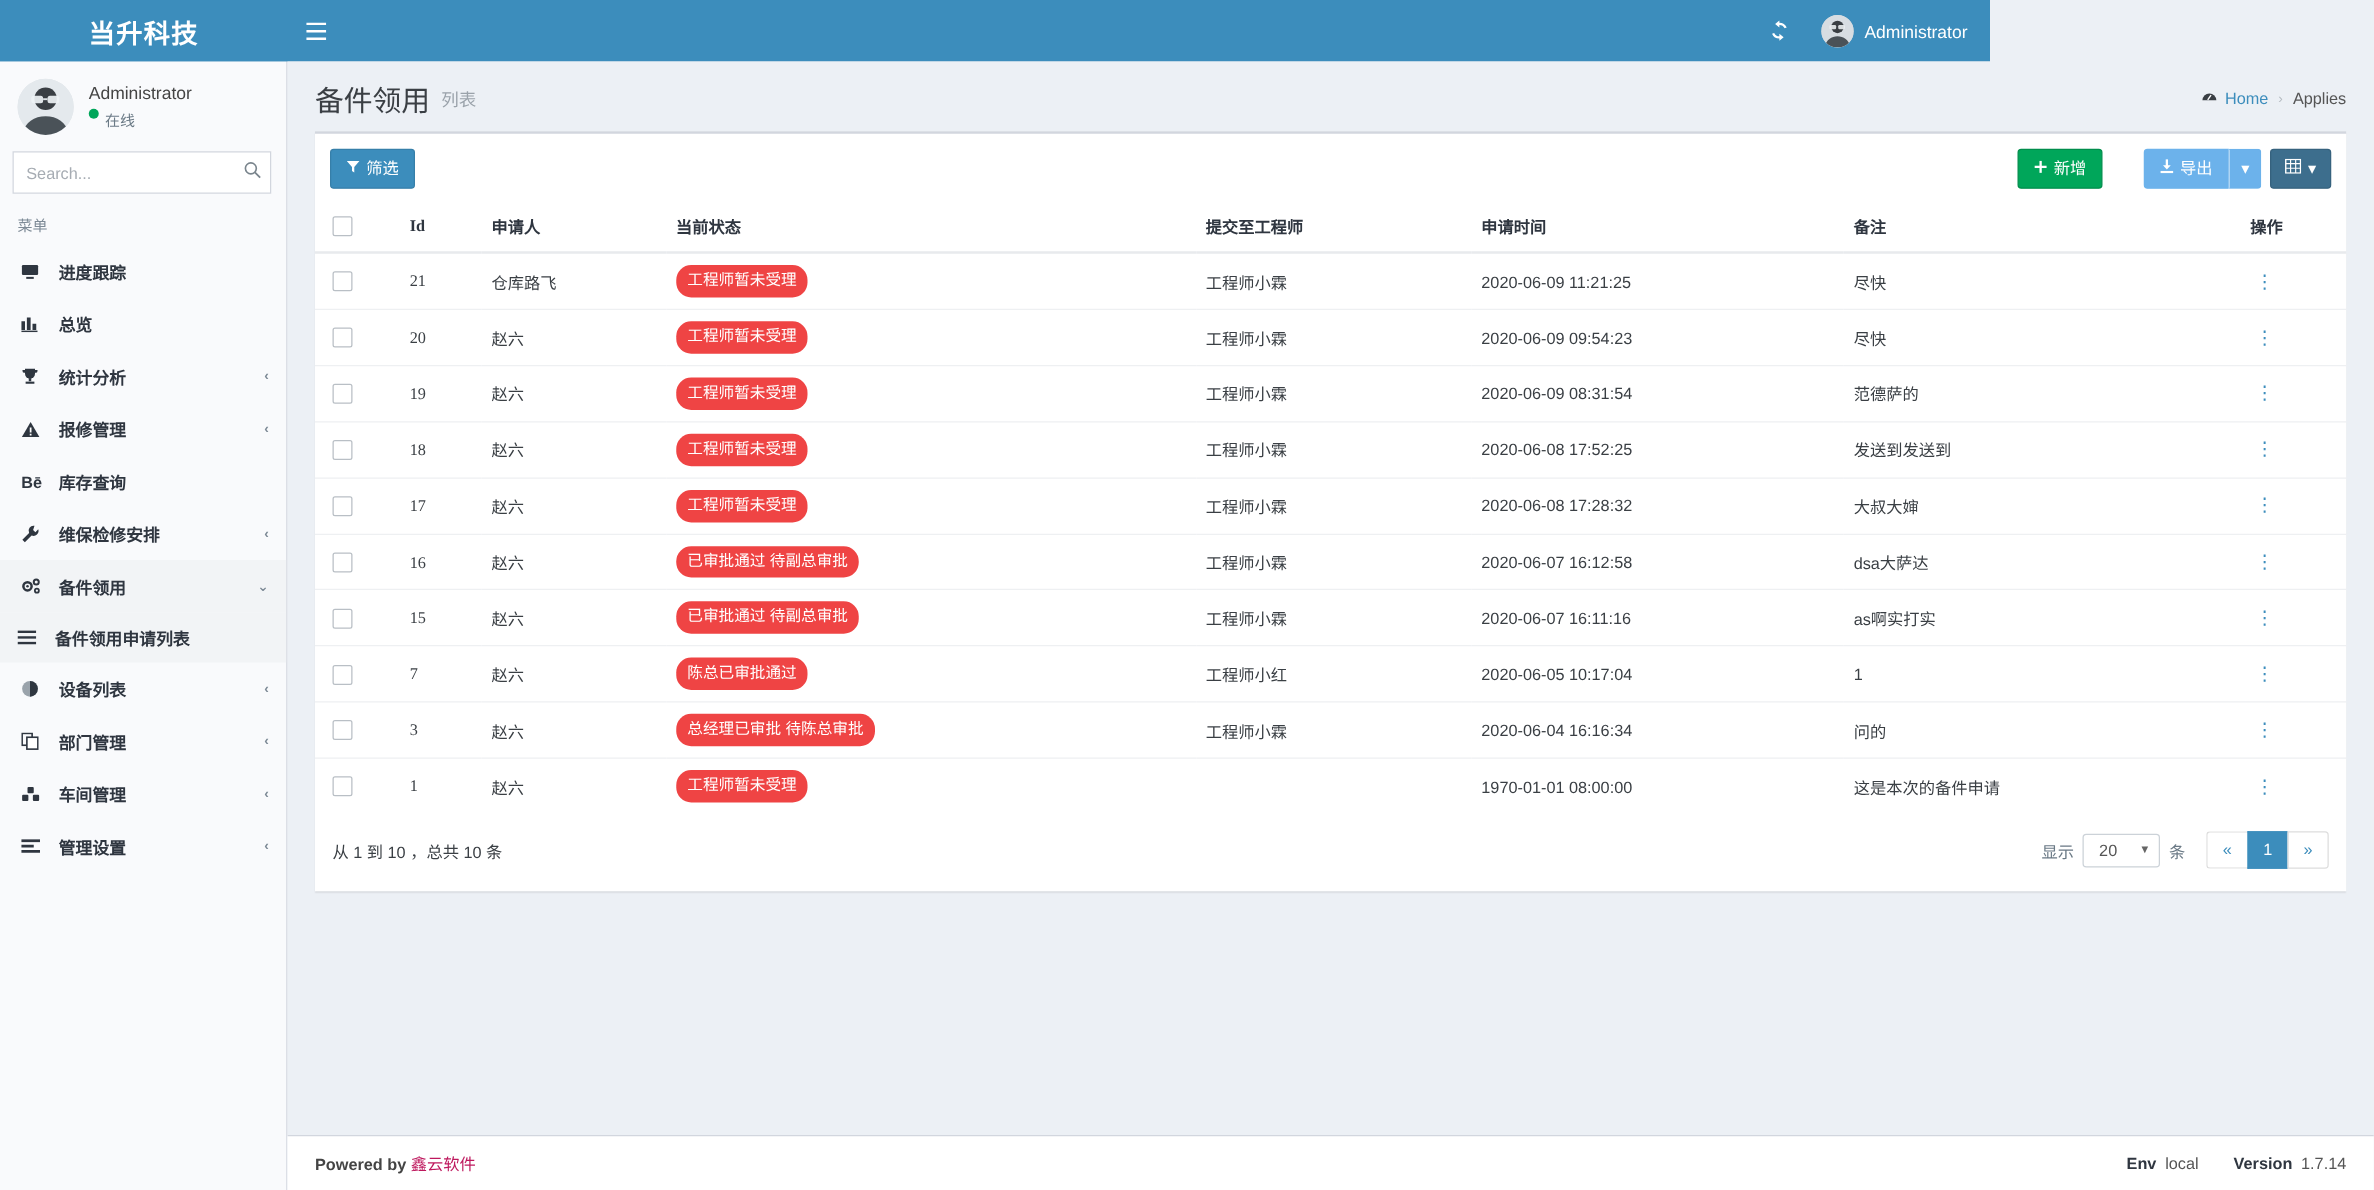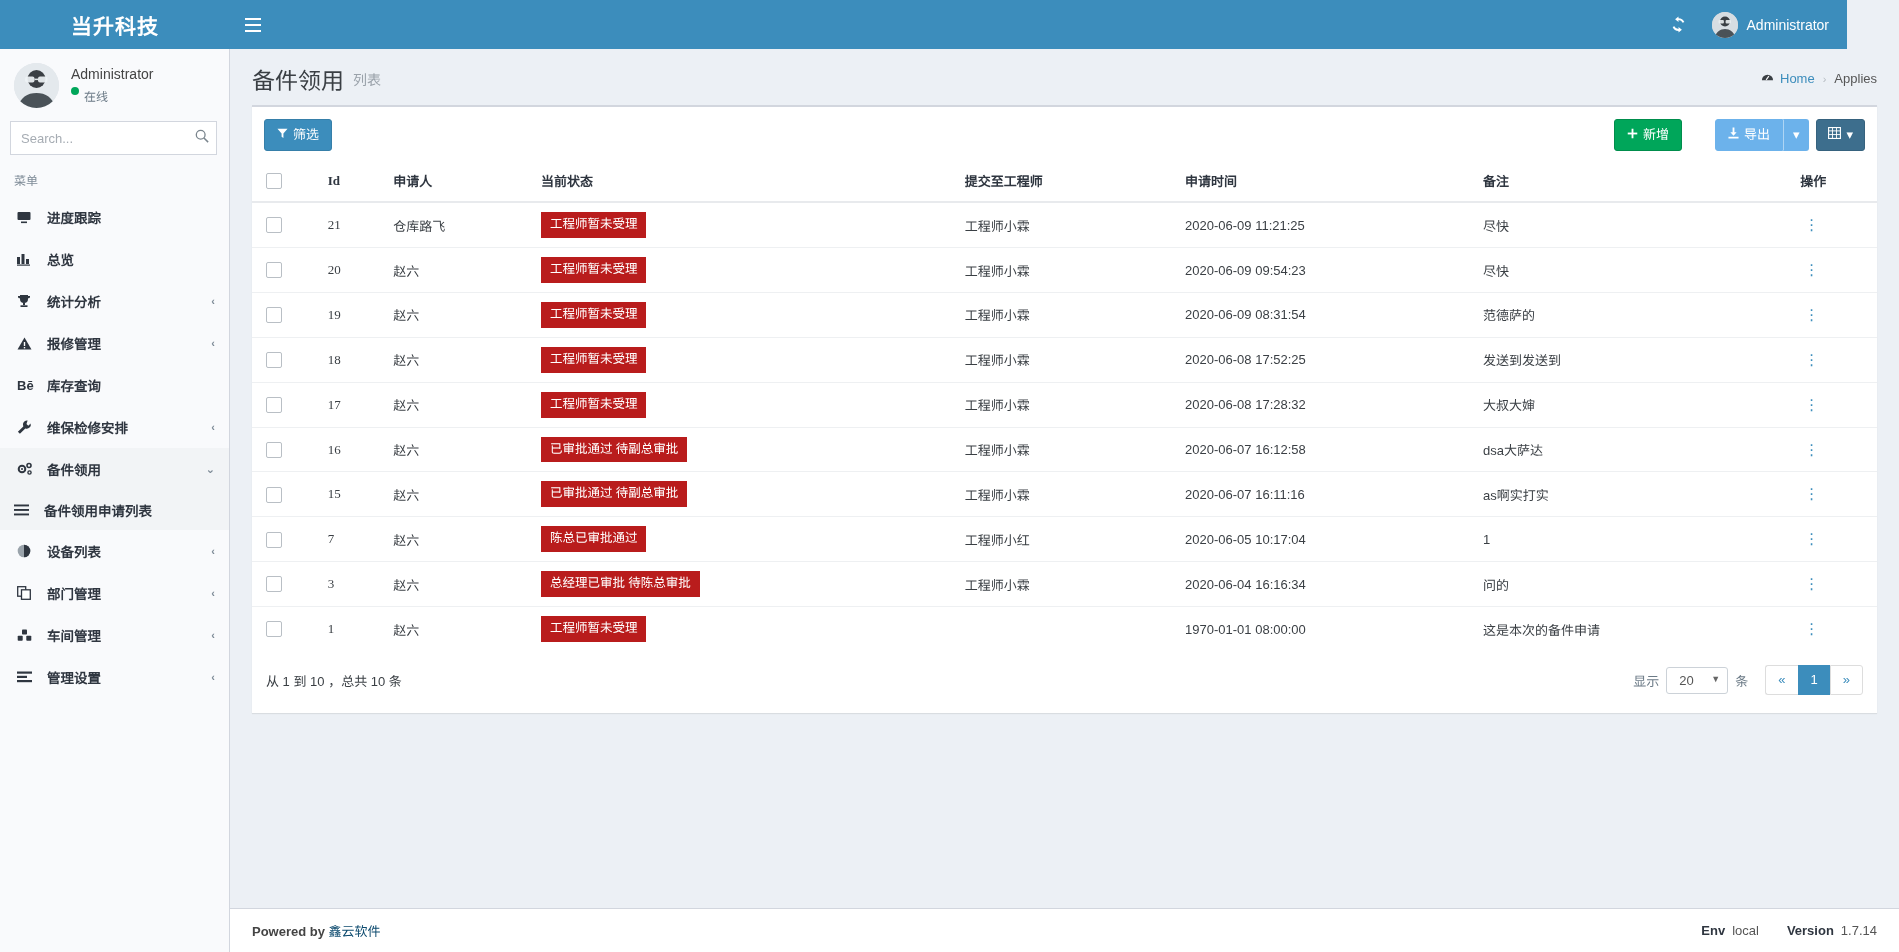--- a/index.html
+++ b/index.html
@@ -9,21 +9,21 @@
     width: 1899px; height: 952px;
     overflow: hidden;
     font-family: "Liberation Sans", "DejaVu Sans", sans-serif;
     font-size: 14px;
     color: #333;
     background: #ecf0f5;
   }
   
   .topbar {
     position: absolute; top: 0; left: 0;
-    width: 1847px; height: 49px;
+    width: 1592px; height: 49px;
     background: #3c8dbc;
     display: flex; align-items: center;
     z-index: 20;
   }
   .logo {
     width: 230px; height: 49px;
     display: flex; align-items: center; justify-content: center;
     color: #fff; font-size: 21px; font-weight: bold;
     letter-spacing: 1px;
     background: #3c8dbc;
@@ -206,24 +206,24 @@
   .col-note { width: 262px; }
   .col-op   { width: 70px; text-align: left; }
   .chk {
     width: 16px; height: 16px;
     border: 1px solid #b9bfc5; background: #fff;
     display: inline-block; cursor: pointer;
     vertical-align: middle; border-radius: 2px;
   }
   .badge {
     display: inline-block;
-    background: #b91c1c;
+    background: #ef4444;
     color: #fff; font-size: 12.5px;
     padding: 4px 9px 5px 9px;
-    border-radius: 0;
+    border-radius: 12px;
     line-height: 1.35;
     white-space: nowrap;
   }
   .op-dots {
     color: #3c8dbc; font-size: 15px; cursor: pointer;
     letter-spacing: 0; line-height: 1; padding: 0 4px;
     display: inline-block;
   }
   .table-footer {
     display: flex; align-items: center;
@@ -263,21 +263,21 @@
   
   .main-footer {
     position: absolute; bottom: 0; left: 230px;
     width: 1669px; height: 44px;
     background: #fff;
     border-top: 1px solid #d2d6de;
     display: flex; align-items: center;
     padding: 0 22px;
     font-size: 13px; color: #444;
   }
-  .main-footer a { color: #0c4a6e; text-decoration: none; }
+  .main-footer a { color: #be185d; text-decoration: none; }
   .footer-right { margin-left: auto; display: flex; align-items: center; gap: 7px; }
   .footer-right b { color: #2f3640; }
   .footer-right span.v { color: #555; }
   .footer-right .gapbig { display: inline-block; width: 14px; }
 </style>
 </head>
 <body>
 
 <div class="topbar">
   <div class="logo">当升科技</div>

